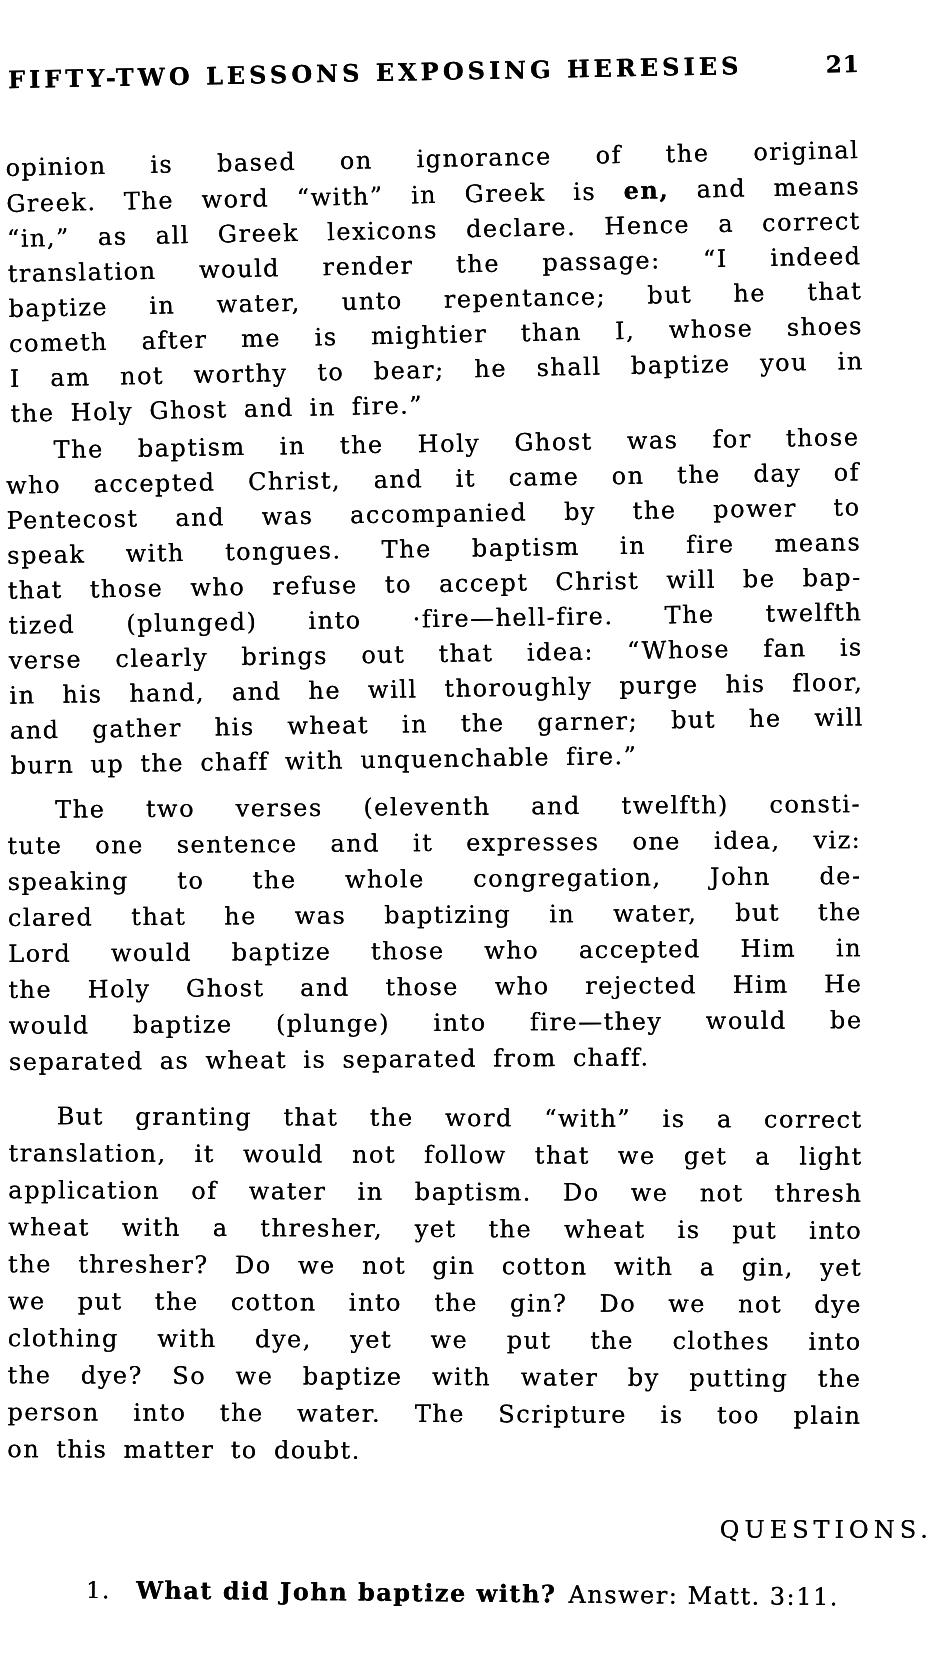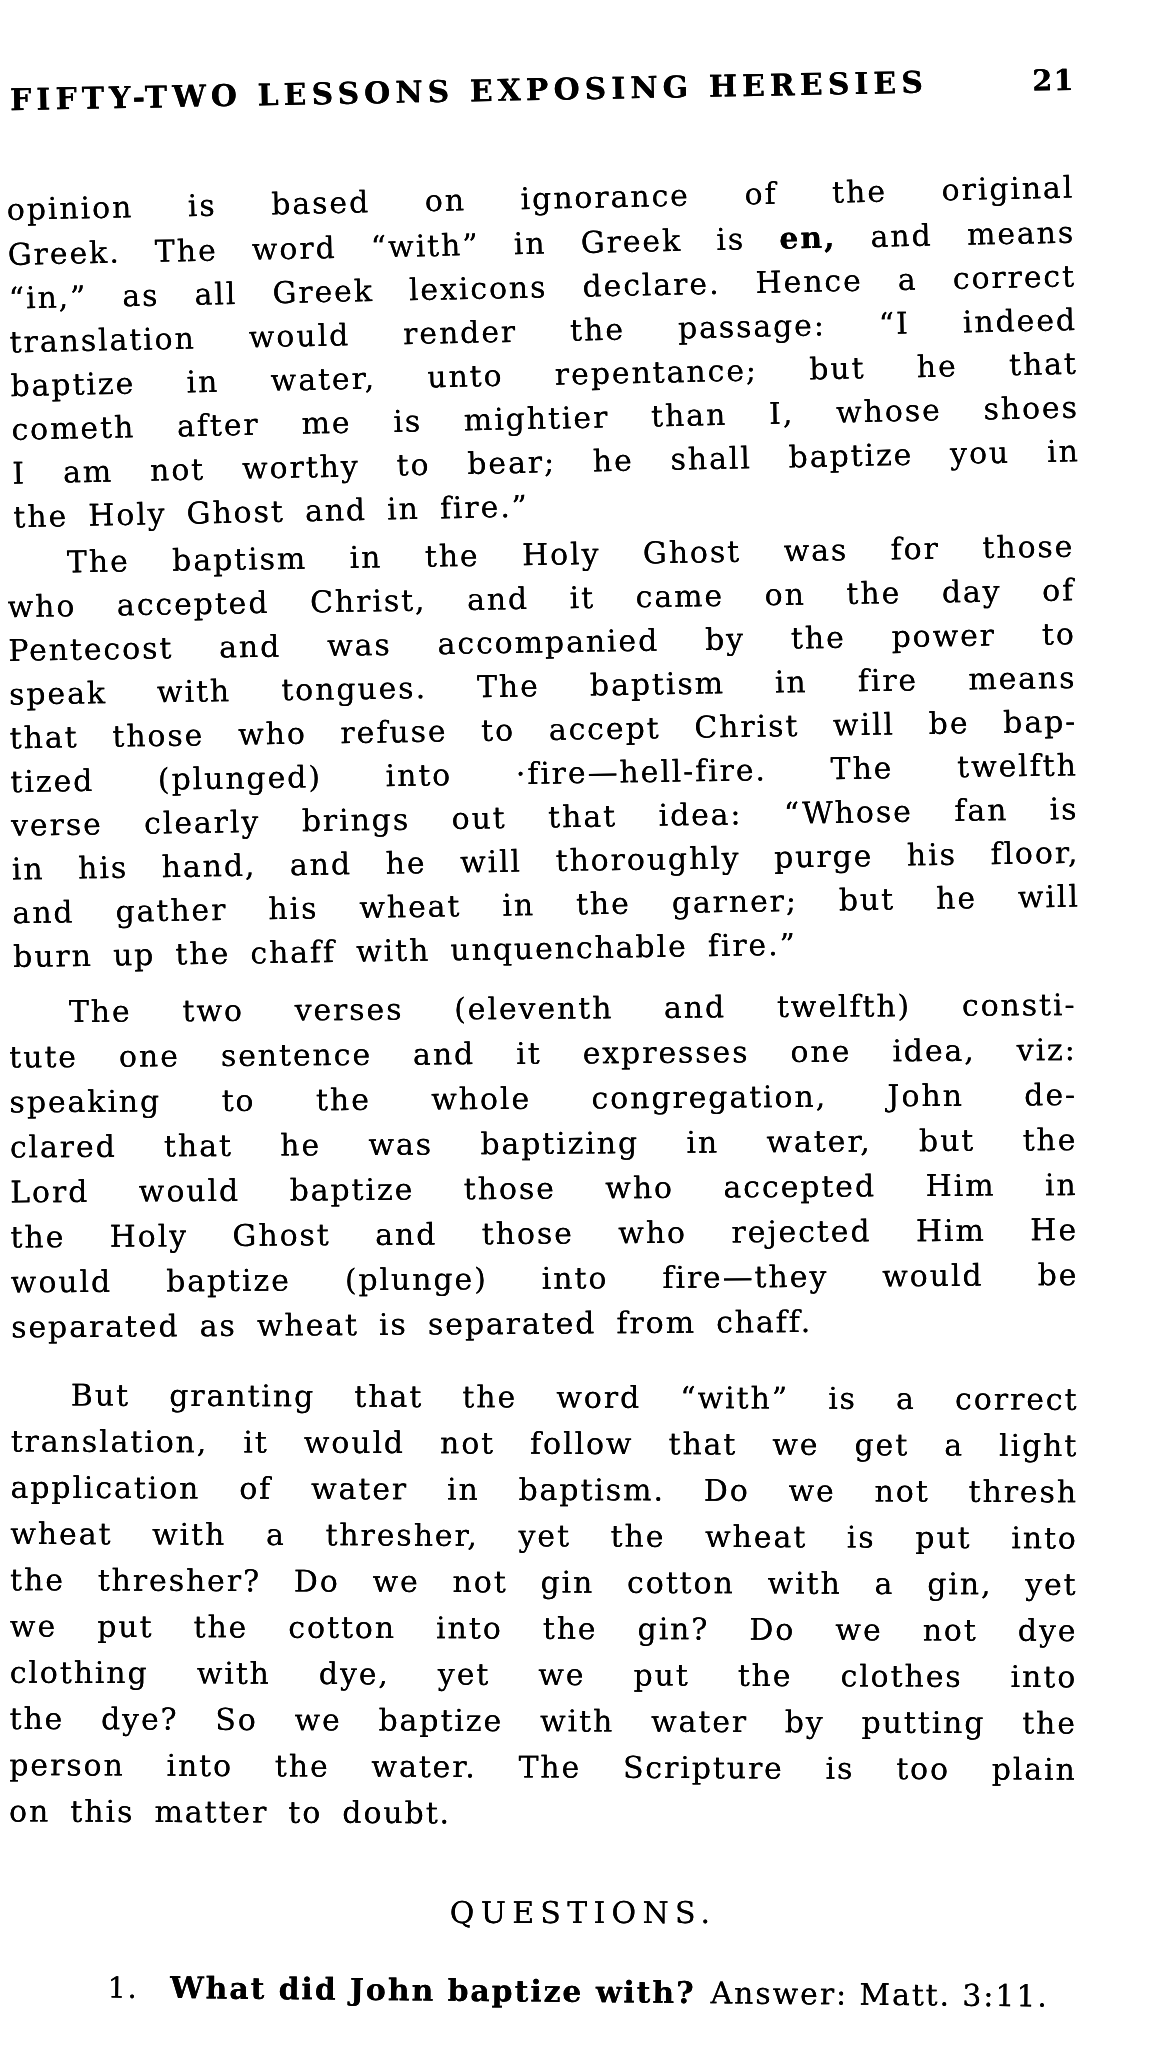--- a/index.html
+++ b/index.html
@@ -57,21 +57,21 @@
   .p1 { top: 142px; line-height: 35px; transform: rotate(-1.2deg); }
   .p2 { top: 427px; line-height: 35px; transform: rotate(-0.9deg); }
   .p3 { top: 789px; line-height: 36px; transform: rotate(-0.4deg); }
   .p4 { top: 1100px; line-height: 37px; transform: rotate(0.25deg); }
   
   .q-heading {
     position: absolute;
     left: 0;
     top: 1516px;
     width: 933px;
-    text-align: center;
+    text-align: right;
     font-size: 24px;
     letter-spacing: 5px;
     word-spacing: 2px;
   }
   .q-item {
     position: absolute;
     left: 86px;
     top: 1575px;
     width: 840px;
     font-size: 24px;

